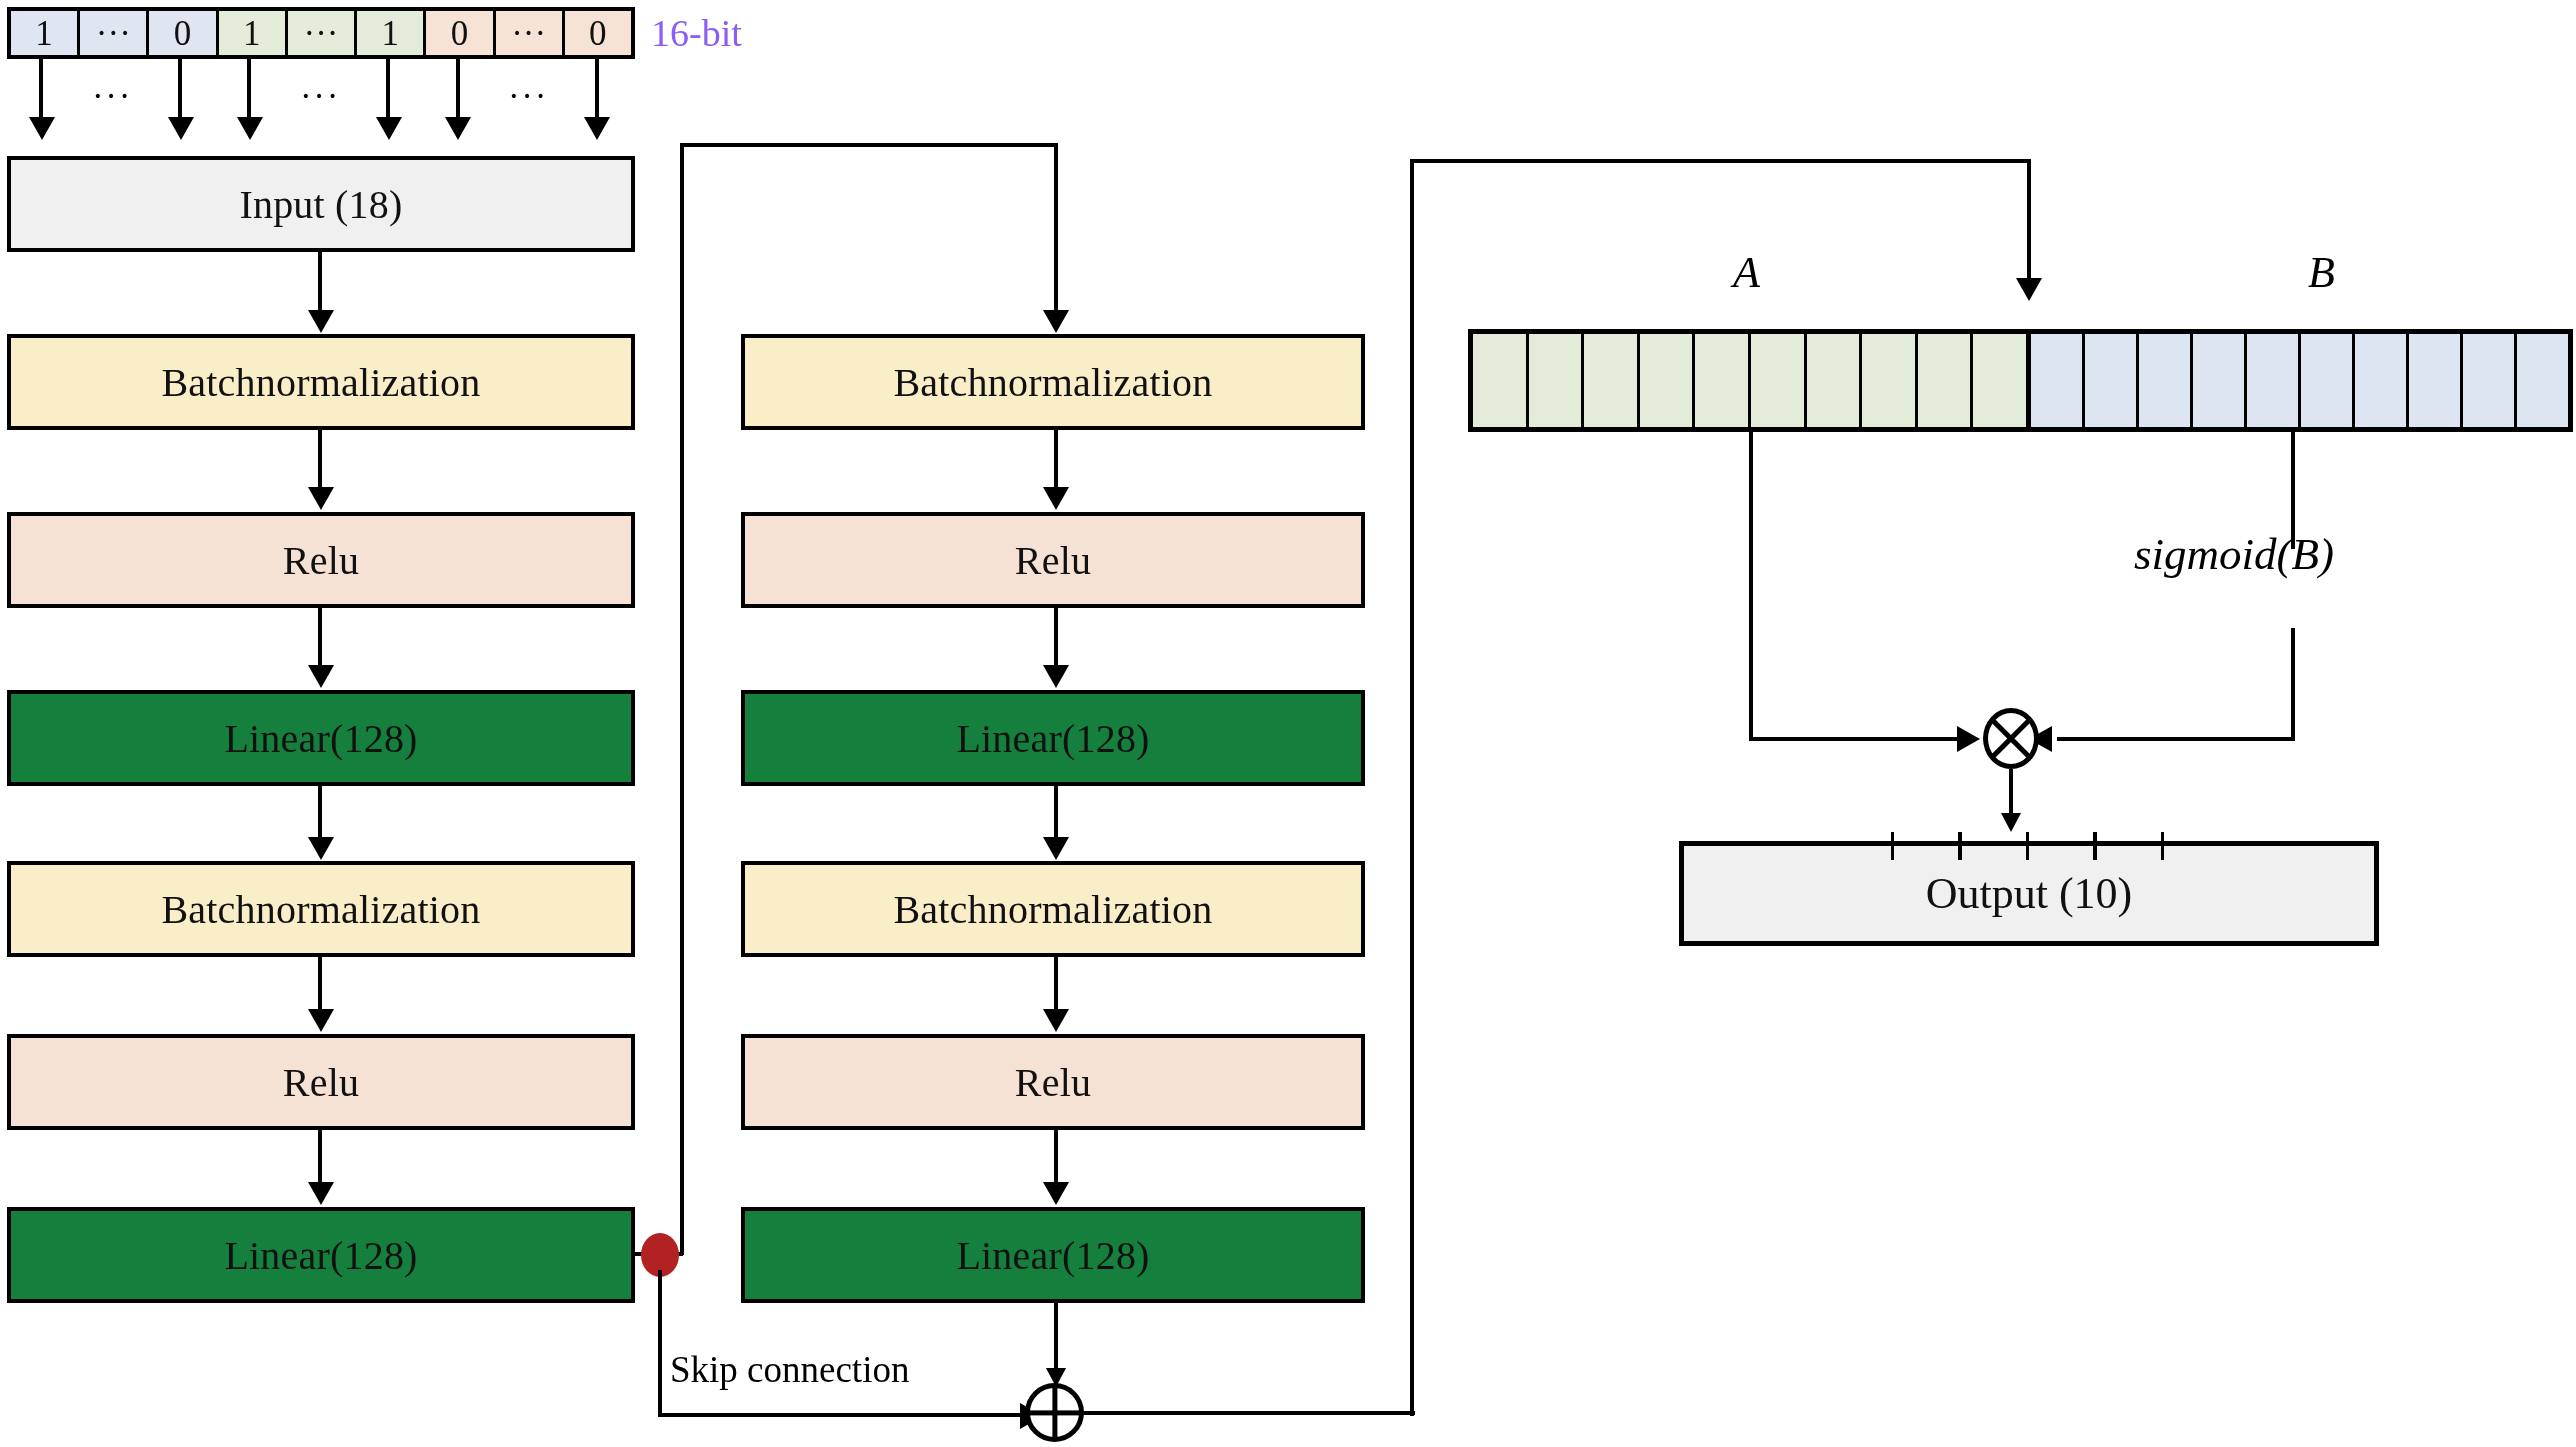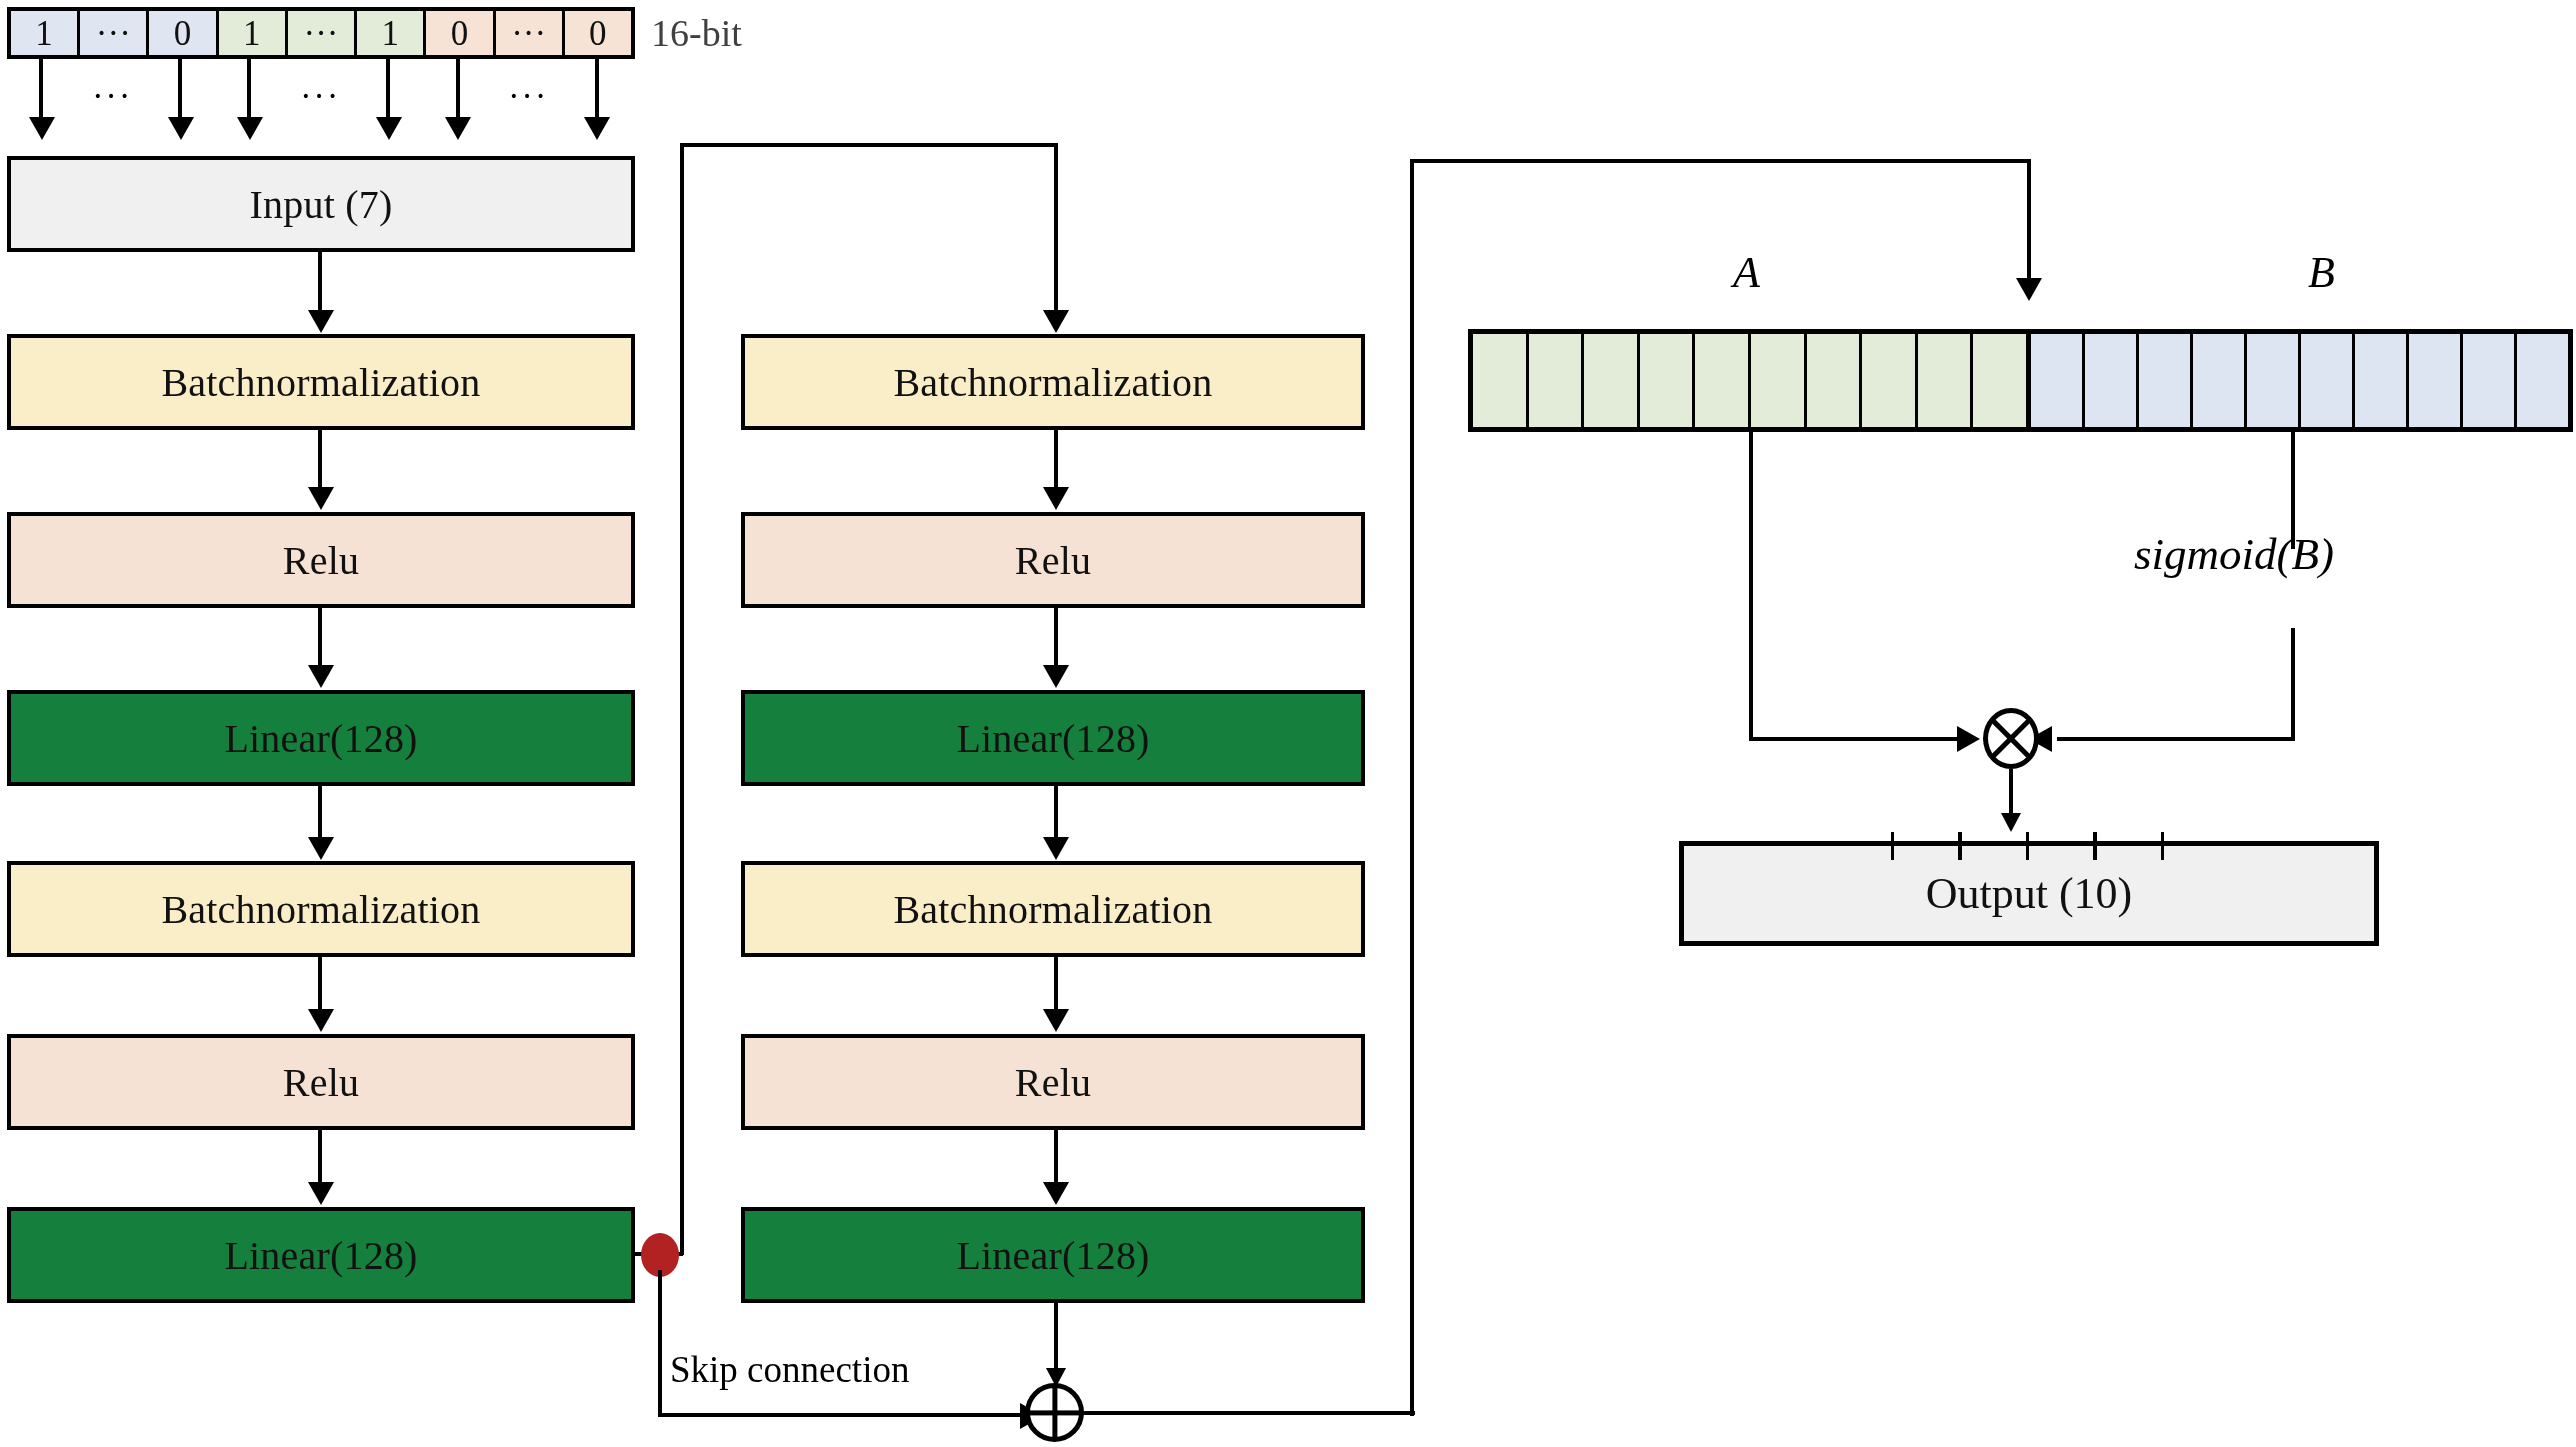--- a/index.html
+++ b/index.html
@@ -18,21 +18,21 @@
     flex:1 1 0;border-right:3.5px solid #000;display:flex;
     align-items:center;justify-content:center;
     font-size:35px;line-height:1;color:#111;box-sizing:border-box;
   }
   .bitcell:last-child{border-right:none;}
   .bc-blue{background:#dfe6f2;}
   .bc-green{background:#e2ecd9;}
   .bc-orange{background:#f7e3d5;}
 
   .bitlabel{
-    position:absolute;font-size:38px;color:#404040;white-space:nowrap;
+    position:absolute;font-size:38px;color:#8b5cf6;white-space:nowrap;
     font-family:"Liberation Serif","DejaVu Serif",serif;
   }
 
   
   .block{
     position:absolute;border:4.4px solid #000;box-sizing:border-box;
     display:flex;align-items:center;justify-content:center;
     font-size:40px;color:#111;letter-spacing:0.2px;white-space:nowrap;
   }
   .b-grey{background:#f0f0f0;}
@@ -167,21 +167,21 @@
   <div class="ln lnv" style="left:456px;top:59px;height:63px;"></div>
   <div class="arrow-down" style="left:445px;top:117px;"></div>
 
   <div class="ln lnv" style="left:595px;top:59px;height:63px;"></div>
   <div class="arrow-down" style="left:584px;top:117px;"></div>
 
   <div class="ellipsis" style="left:92px;top:79px;">···</div>
   <div class="ellipsis" style="left:300px;top:79px;">···</div>
   <div class="ellipsis" style="left:508px;top:79px;">···</div>
 
-  <div class="block b-grey" style="left:7px;top:156px;width:628px;height:96px;">Input (7)</div>
+  <div class="block b-grey" style="left:7px;top:156px;width:628px;height:96px;">Input (18)</div>
 
   <div class="block b-yellow" style="left:7px;top:334px;width:628px;height:96px;">Batchnormalization</div>
 
   <div class="block b-orange" style="left:7px;top:512px;width:628px;height:96px;">Relu</div>
 
   <div class="block b-green" style="left:7px;top:690px;width:628px;height:96px;">Linear(128)</div>
 
   <div class="block b-yellow" style="left:7px;top:861px;width:628px;height:96px;">Batchnormalization</div>
 
   <div class="block b-orange" style="left:7px;top:1034px;width:628px;height:96px;">Relu</div>

